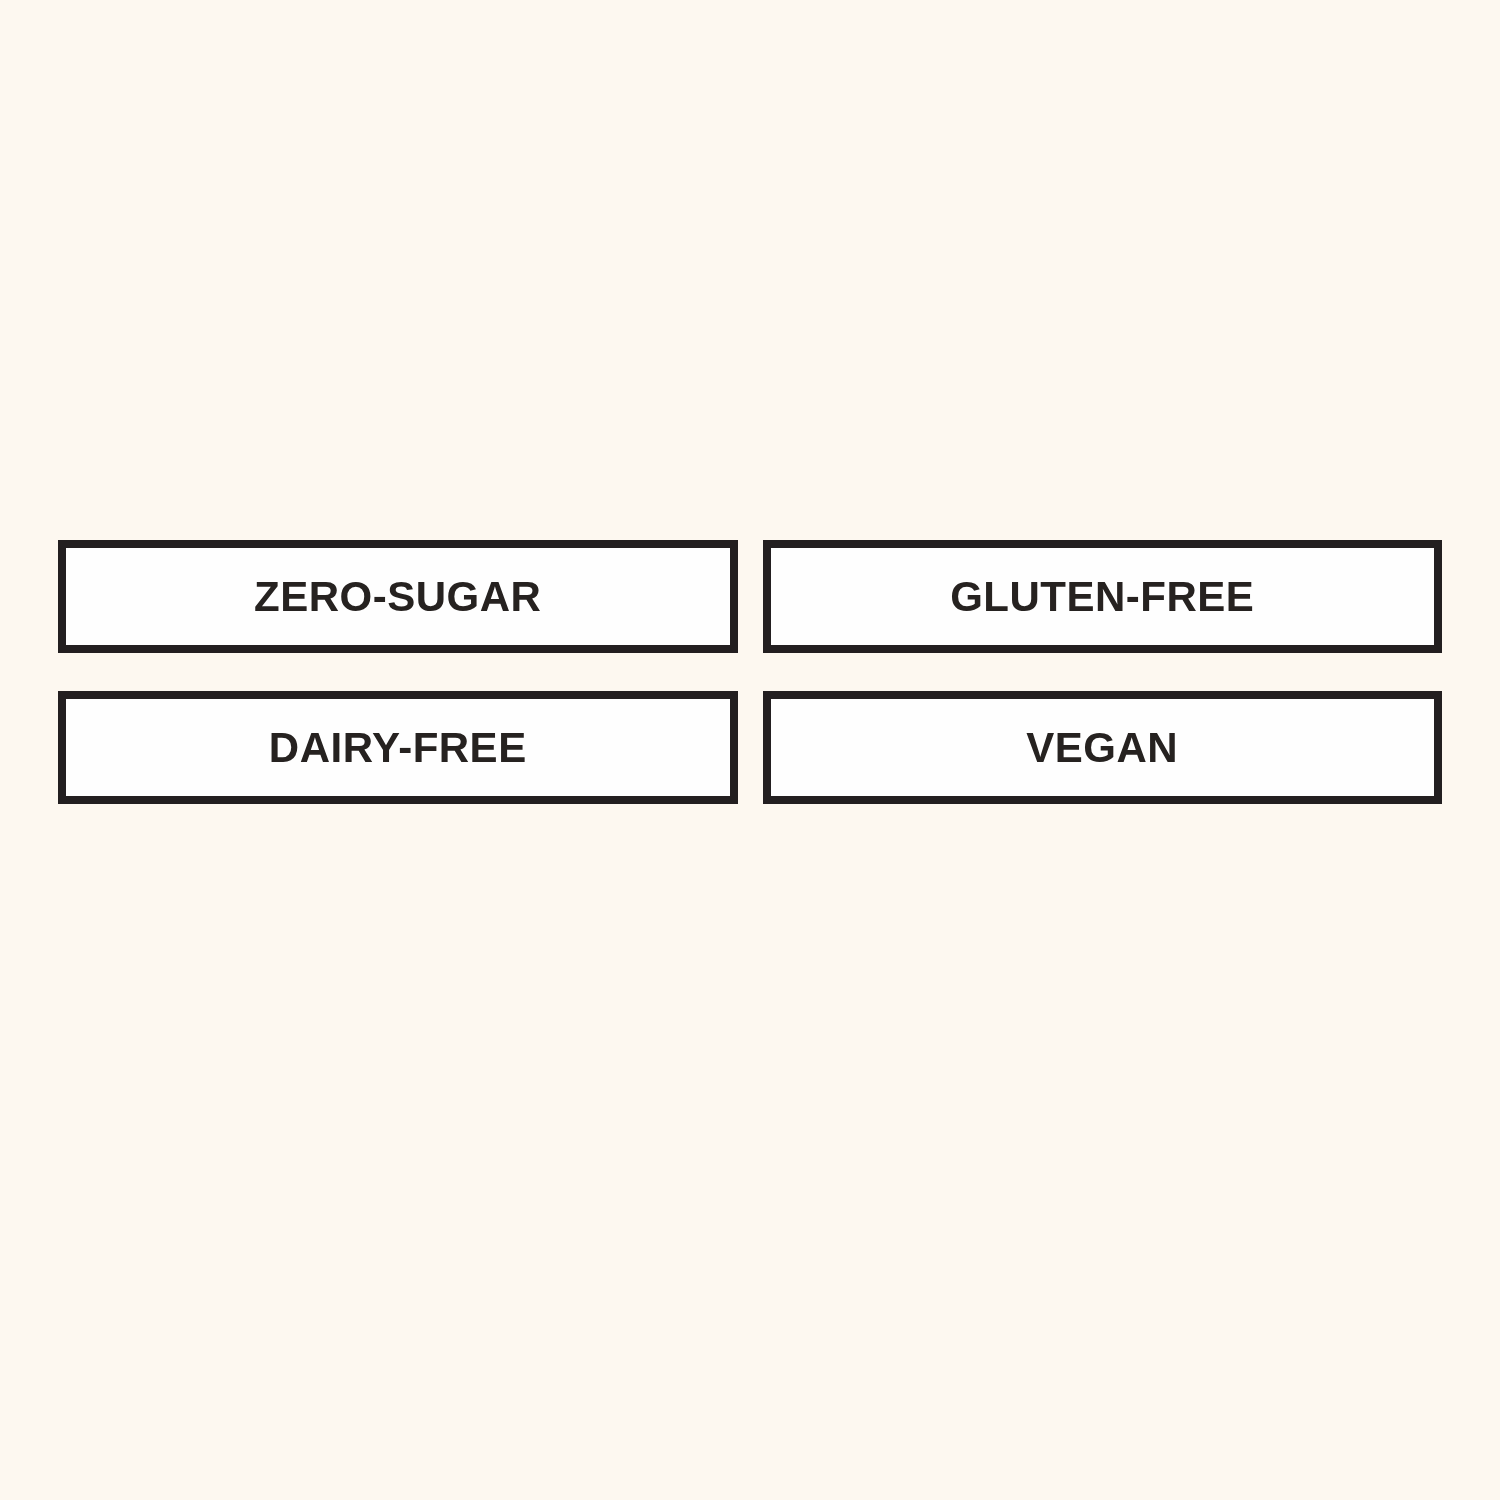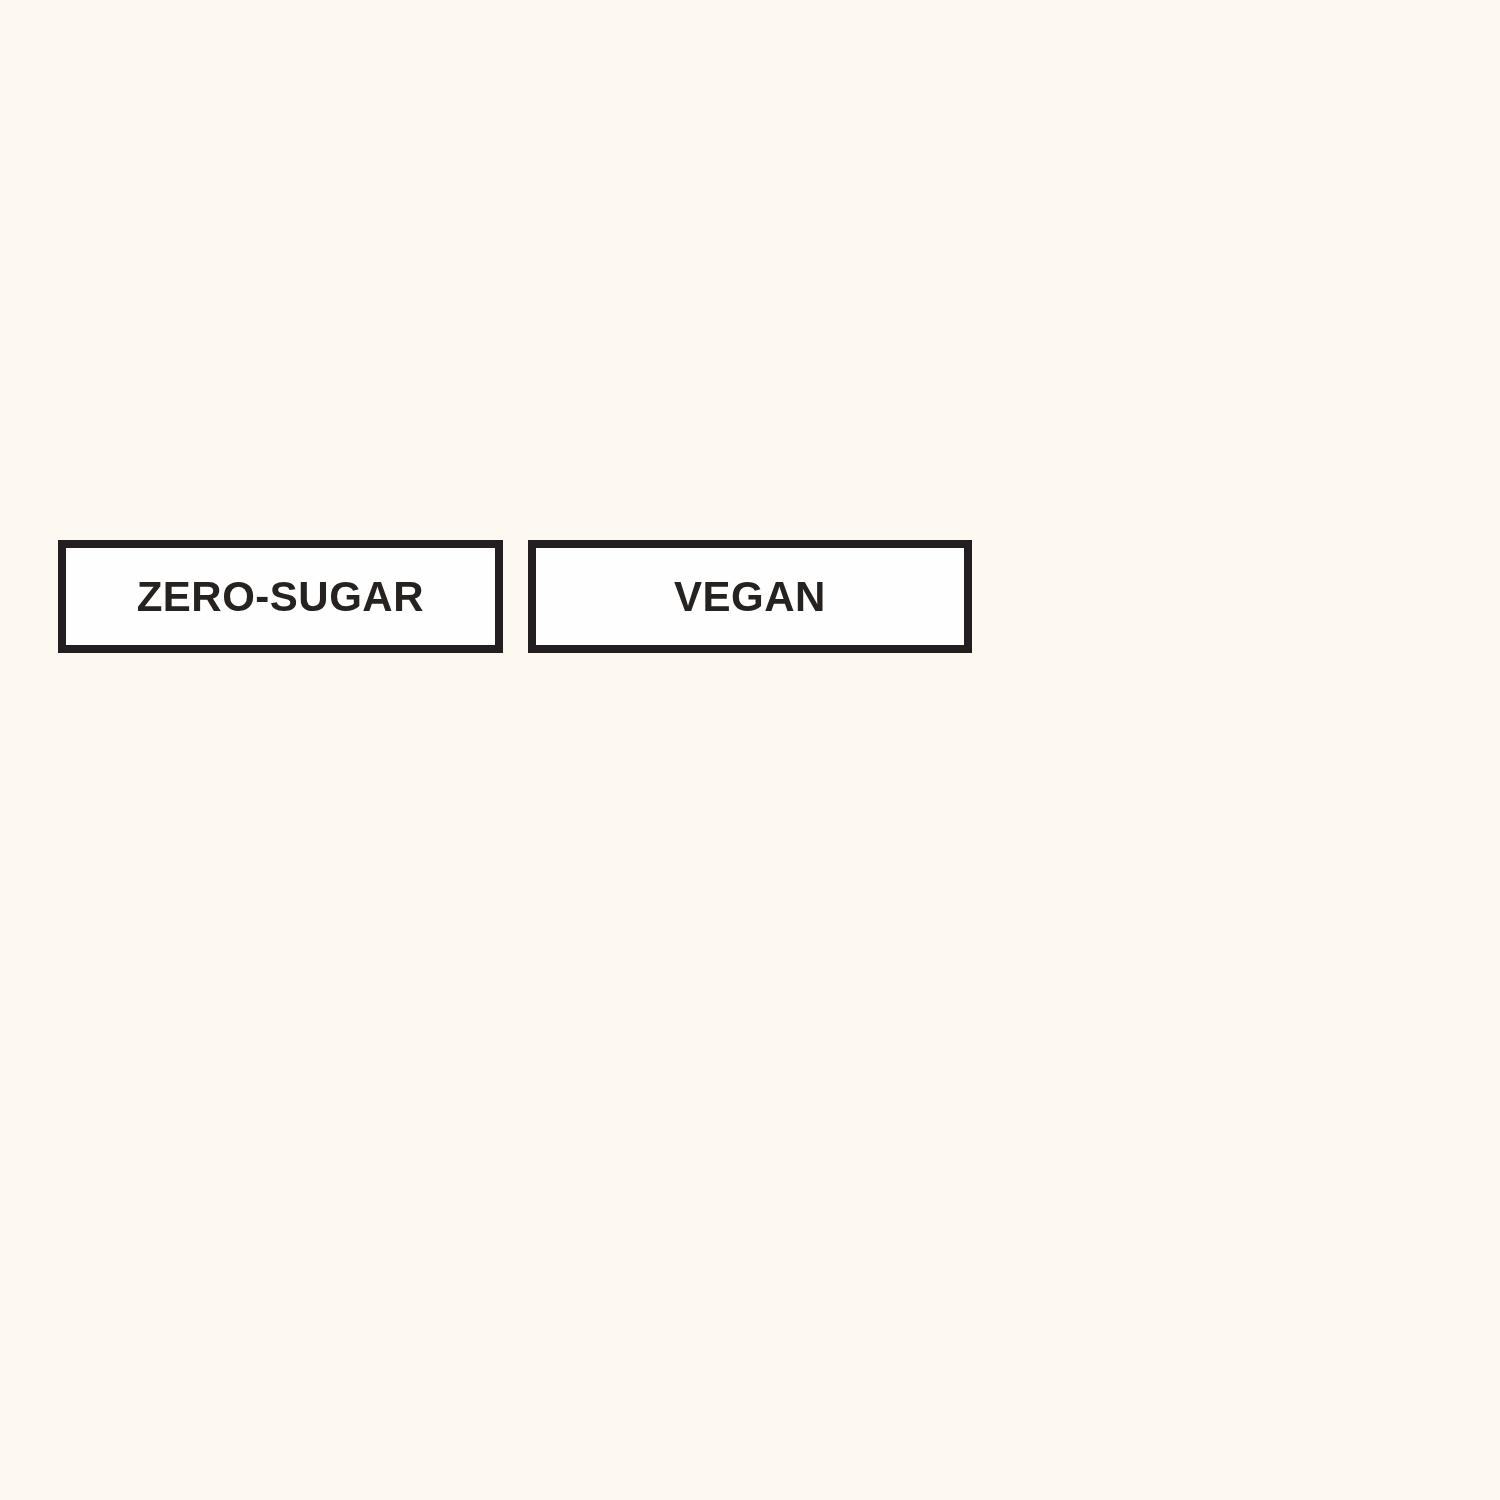--- a/index.html
+++ b/index.html
@@ -20,21 +20,21 @@
     left: 0;
     width: 1500px;
     height: 1500px;
   }
   .badge-grid {
     position: absolute;
     top: 540px;
     left: 58px;
     width: 1384px;
     display: grid;
-    grid-template-columns: repeat(3, 1fr);
+    grid-template-columns: repeat(2, 1fr);
     column-gap: 25px;
     row-gap: 38px;
   }
   .badge {
     box-sizing: border-box;
     height: 113px;
     background: #FEFEFE;
     border: 8px solid #231F20;
     display: flex;
     align-items: center;
@@ -57,21 +57,27 @@
 </head>
 <body>
 
 <div class="canvas">
   <div class="badge-grid">
 
     <div class="badge">
       <span class="badge-label">ZERO-SUGAR</span>
     </div>
 
+    <div class="badge">
+      <span class="badge-label">GLUTEN-FREE</span>
+    </div>
 
+    <div class="badge">
+      <span class="badge-label">DAIRY-FREE</span>
+    </div>
 
 
 
 
     <div class="badge row3">
       <span class="badge-label">VEGAN</span>
     </div>
 
   </div>
 </div>

